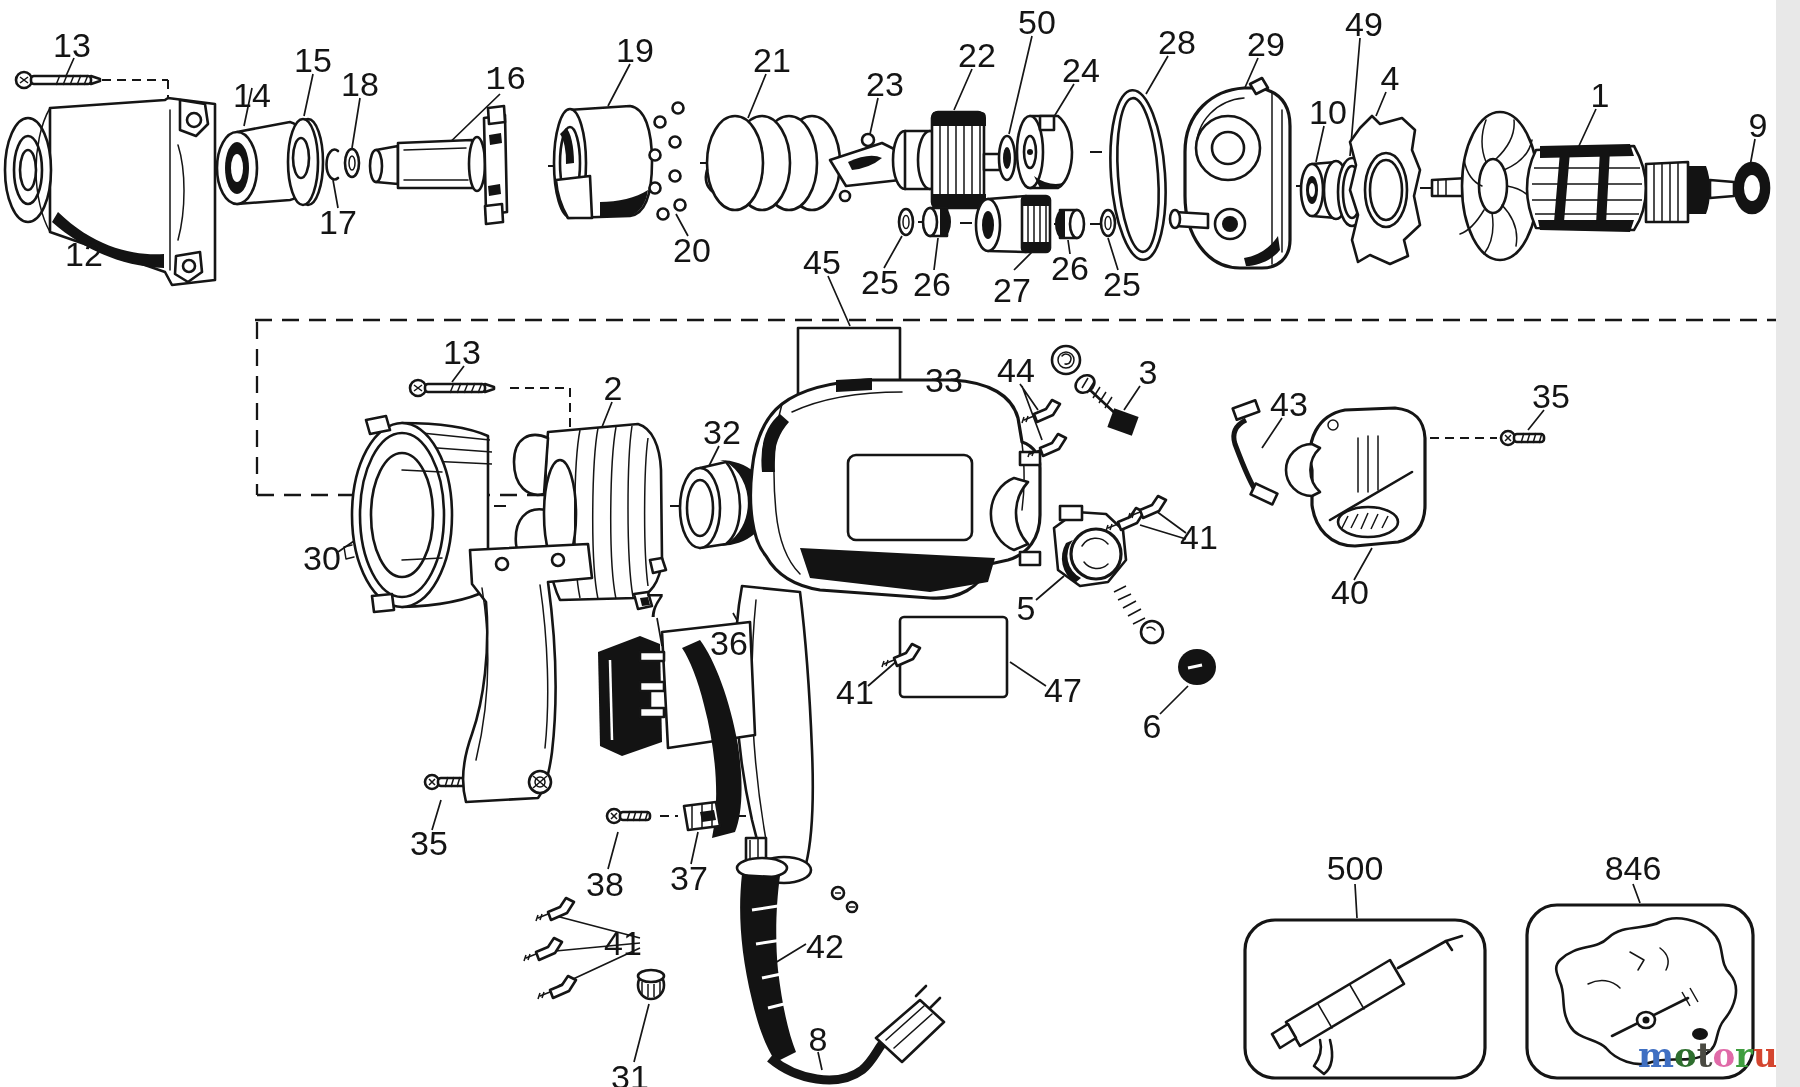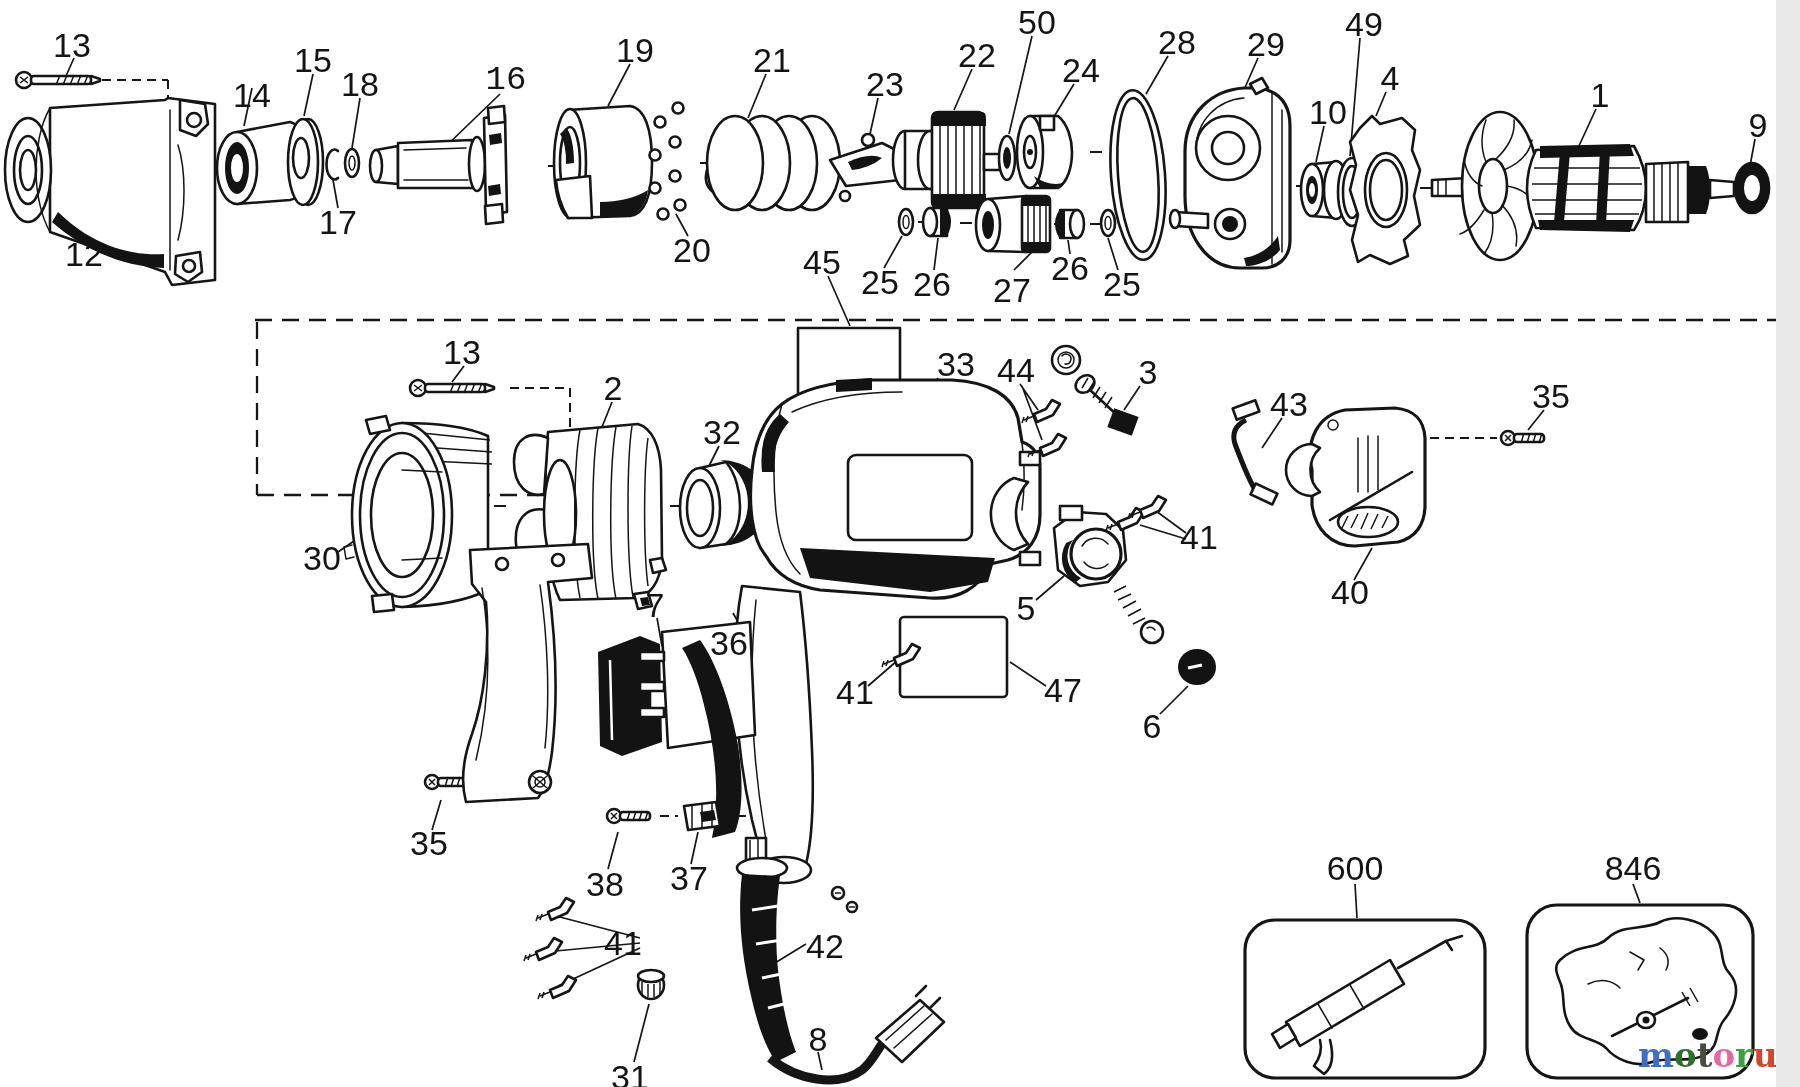--- a/index.html
+++ b/index.html
@@ -497,39 +497,39 @@
       <div class="part-label" style="left: 1758px; top: 125px;">9</div>
       <div class="part-label" style="left: 822px; top: 262px;">45</div>
       <div class="part-label" style="left: 880px; top: 282px;">25</div>
       <div class="part-label" style="left: 932px; top: 284px;">26</div>
       <div class="part-label" style="left: 1012px; top: 290px;">27</div>
       <div class="part-label" style="left: 1070px; top: 268px;">26</div>
       <div class="part-label" style="left: 1122px; top: 284px;">25</div>
       <div class="part-label" style="left: 462px; top: 352px;">13</div>
       <div class="part-label" style="left: 613px; top: 388px;">2</div>
       <div class="part-label" style="left: 722px; top: 432px;">32</div>
-      <div class="part-label" style="left: 944px; top: 364px; margin-left: 12px;">33</div>
+      <div class="part-label" style="left: 944px; top: 380px;">33</div>
       <div class="part-label" style="left: 1016px; top: 370px;">44</div>
       <div class="part-label" style="left: 1148px; top: 372px;">3</div>
       <div class="part-label" style="left: 1289px; top: 404px;">43</div>
       <div class="part-label" style="left: 1551px; top: 396px;">35</div>
       <div class="part-label" style="left: 322px; top: 558px;">30</div>
       <div class="part-label" style="left: 1199px; top: 537px;">41</div>
       <div class="part-label" style="left: 1350px; top: 592px;">40</div>
       <div class="part-label" style="left: 1026px; top: 608px;">5</div>
       <div class="part-label" style="left: 655px; top: 605px;">7</div>
       <div class="part-label" style="left: 729px; top: 600px; margin-top: 43px;">36</div>
       <div class="part-label" style="left: 1063px; top: 690px;">47</div>
       <div class="part-label" style="left: 1152px; top: 726px;">6</div>
       <div class="part-label" style="left: 429px; top: 843px;">35</div>
       <div class="part-label" style="left: 605px; top: 884px;">38</div>
       <div class="part-label" style="left: 689px; top: 878px;">37</div>
       <div class="part-label" style="left: 855px; top: 692px;">41</div>
       <div class="part-label" style="left: 623px; top: 943px;">41</div>
       <div class="part-label" style="left: 630px; top: 1077px;">31</div>
       <div class="part-label" style="left: 825px; top: 946px;">42</div>
       <div class="part-label" style="left: 818px; top: 1039px;">8</div>
-      <div class="part-label" style="left: 1355px; top: 868px;">600</div>
+      <div class="part-label" style="left: 1355px; top: 868px;">500</div>
       <div class="part-label" style="left: 1633px; top: 868px;">846</div>
     </div>
 <div id="watermark"><span style="color: rgb(63, 111, 194);">m</span><span style="color: rgb(46, 110, 46);">o</span><span style="color: rgb(74, 74, 66);">t</span><span style="color: rgb(224, 106, 168);">o</span><span style="color: rgb(63, 158, 63);">r</span><span style="color: rgb(212, 69, 47);">u</span><span style="color: rgb(232, 155, 46);">f</span><span class="suffix" style="color: rgb(143, 143, 143);">.de</span></div>
 
 </div>
 
 </body></html>

